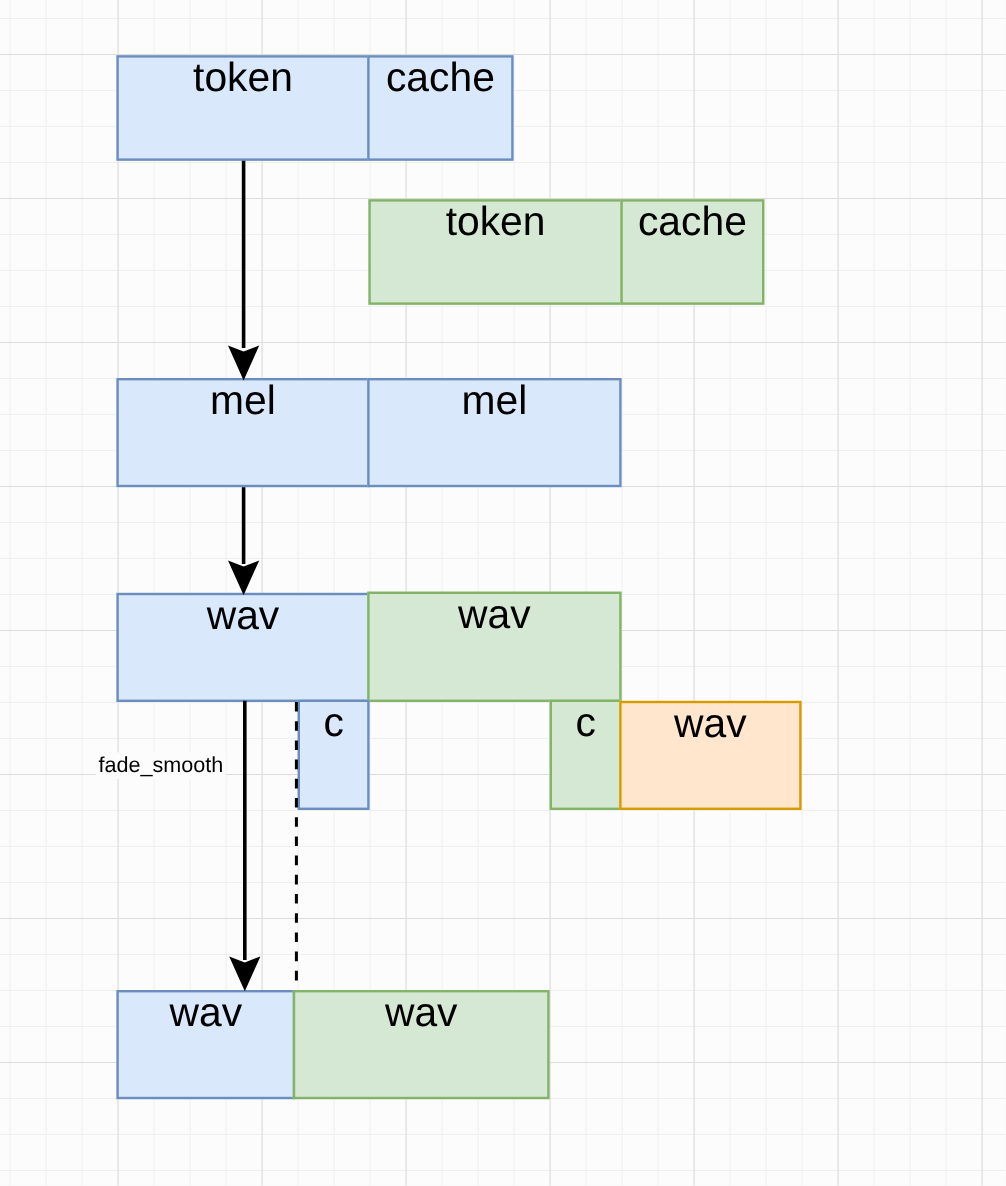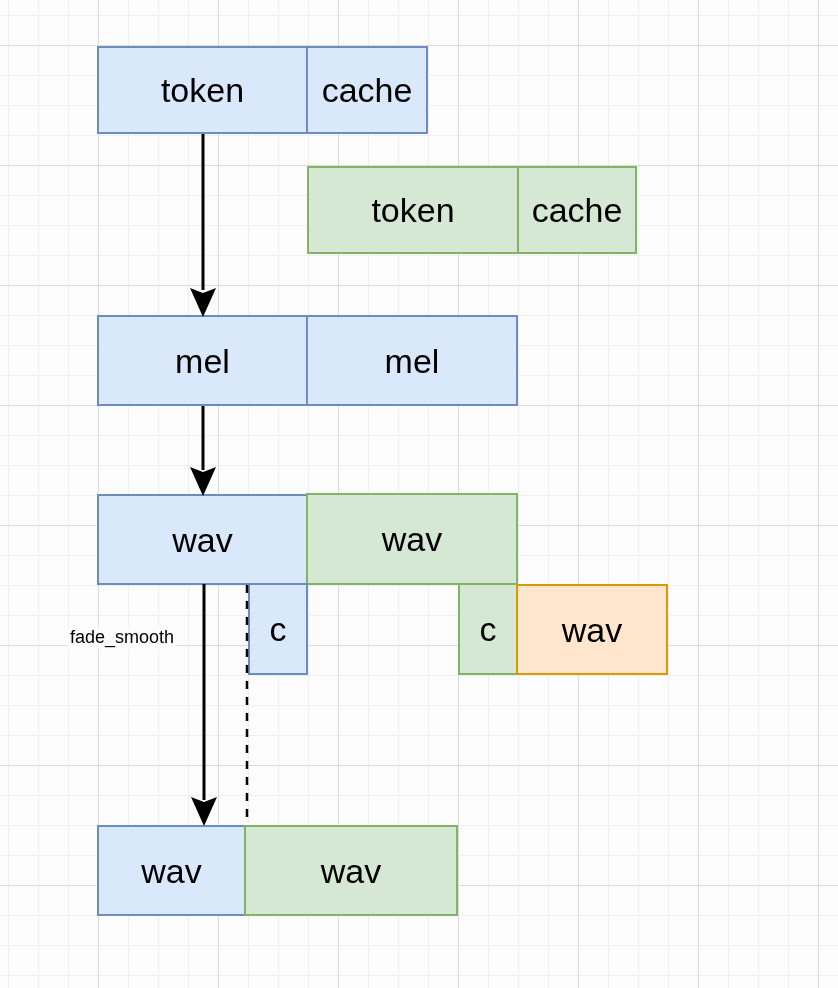--- a/index.html
+++ b/index.html
@@ -20,42 +20,42 @@
       linear-gradient(to right, #efefef 1px, transparent 1px),
       linear-gradient(to bottom, #efefef 1px, transparent 1px);
     background-size: 120px 120px, 120px 120px, 30px 30px, 30px 30px;
     background-position: 98px 45px, 98px 45px, 8px 15px, 8px 15px;
   }
   .node {
     position: absolute;
     box-sizing: border-box;
     border: 2px solid #000;
     display: flex;
-    align-items: center;
+    align-items: flex-start;
     justify-content: center;
     font-size: 34px;
     color: #000;
     line-height: 1;
     white-space: nowrap;
   }
   .node.blue   { background: #dae8fc; border-color: #6c8ebf; }
   .node.green  { background: #d5e8d4; border-color: #82b366; }
   .node.orange { background: #ffe6cc; border-color: #d79b00; }
 
   svg.edges {
     position: absolute;
     left: 0; top: 0;
     width: 838px; height: 988px;
     pointer-events: none;
   }
   svg.edges line, svg.edges polygon { pointer-events: stroke; }
 
   .edge-label {
     position: absolute;
-    left: 68px;
+    left: 80px;
     top: 627px;
     font-size: 18px;
     color: #000;
     background: #fcfcfc;
     padding: 0 2px;
     line-height: 1.2;
   }
 </style>
 </head>
 <body>

